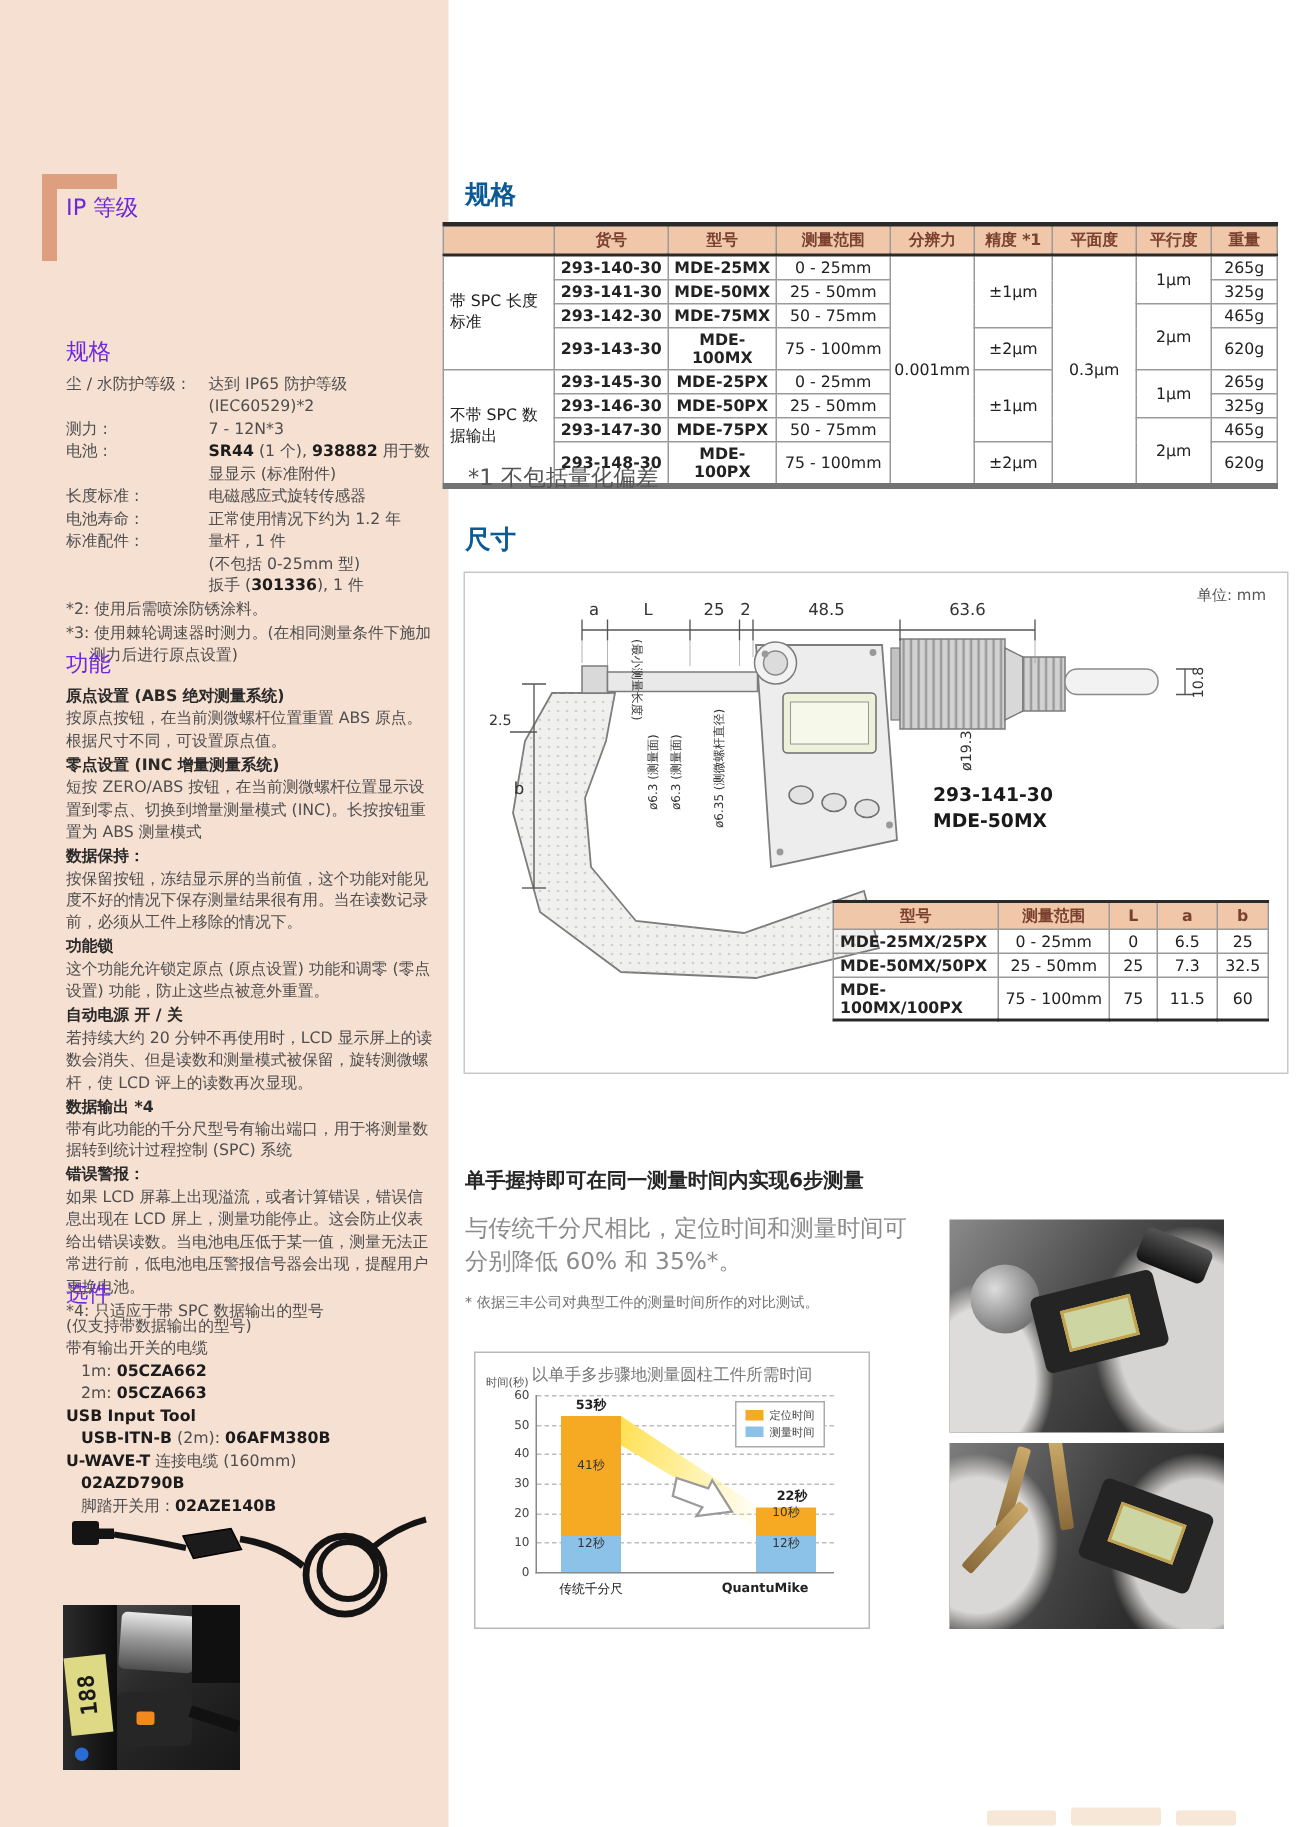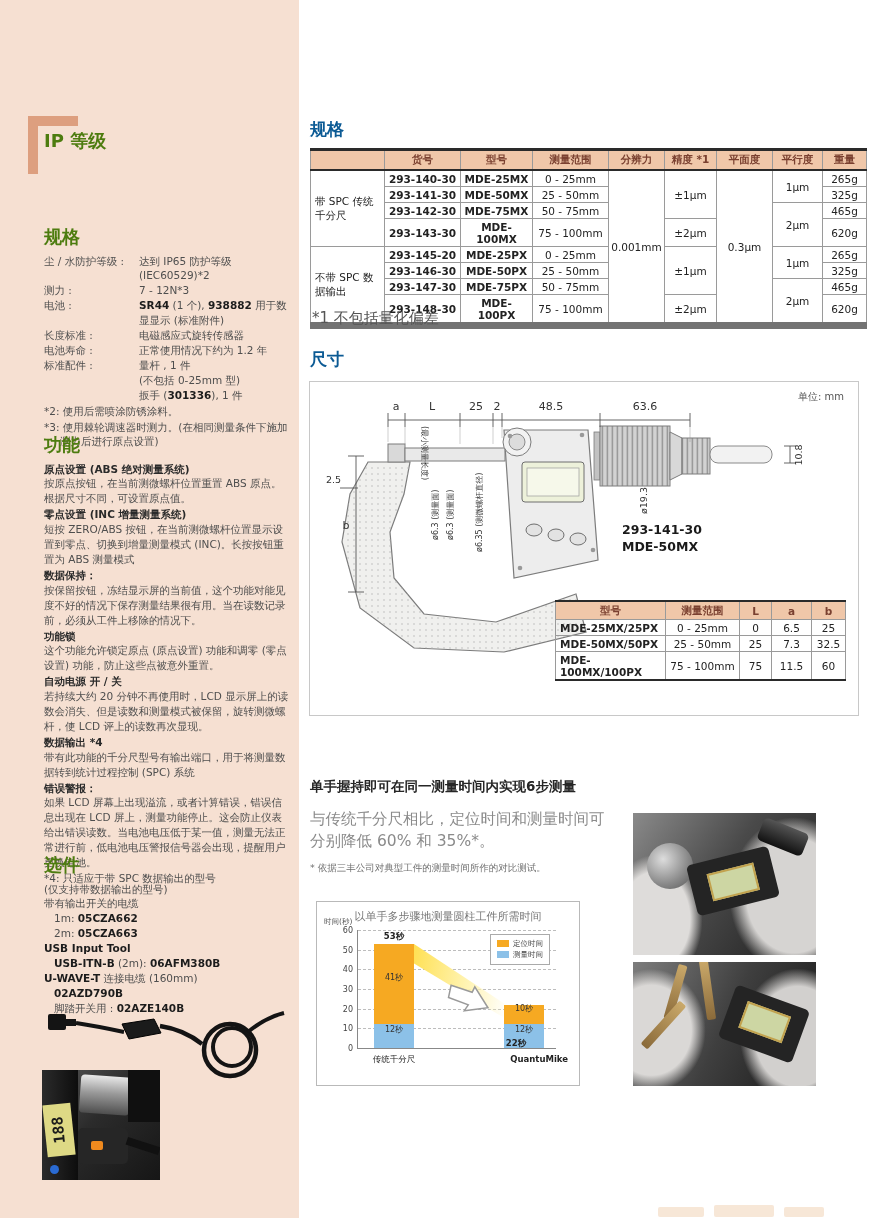--- a/index.html
+++ b/index.html
@@ -3,38 +3,38 @@
 <meta charset="utf-8">
 <style>
   html,body{margin:0;padding:0;background:#fff;}
   #page{position:relative;width:873px;height:1218px;background:#fff;overflow:hidden;
         font-family:"DejaVu Sans",sans-serif;color:#4e4e4e;}
   
   #sidebar{position:absolute;left:0;top:0;width:299px;height:1218px;background:#f6e0d2;}
   .bracket{position:absolute;left:28px;top:116px;width:40px;height:48px;
            border-left:10px solid #dd9f7f;border-top:10px solid #dd9f7f;}
   .sb-sec{position:absolute;left:44px;width:245px;font-size:10.5px;line-height:1.42;}
-  .sb-title{color:#4d7c0f;font-weight:bold;font-size:18px;margin-bottom:4px;}
+  .sb-title{color:#6d28d9;font-weight:normal;font-size:15px;margin-bottom:4px;}
   .ip-entry{display:flex;}
   .ip-label{width:42px;flex:none;}
   .ip-text{flex:1;}
   .sb-row{display:flex;}
   .sb-label{width:95px;flex:none;}
   .sb-val{flex:1;white-space:pre-line;}
   .sb-val b,.opt-line b{color:#1c1c1c;}
   .sb-note{padding-left:16px;text-indent:-16px;margin-top:1px;}
   .func-title{font-weight:bold;color:#2a2a2a;}
   .func-body{margin:0 0 1px 0;}
   .opt-line{}
   
   .sec-title{position:absolute;color:#0b5a94;font-weight:bold;font-size:17px;}
   
-  .spec-table{position:absolute;left:310px;top:148px;border-collapse:collapse;table-layout:fixed;
+  .spec-table{position:absolute;left:295px;top:148px;border-collapse:collapse;table-layout:fixed;
               width:556px;font-size:10.5px;color:#222;background:#fff;
-              border-top:3px solid #2a2a2a;border-bottom:7px solid #737373;padding-left:10px;}
+              border-top:3px solid #2a2a2a;border-bottom:4px solid #737373;padding-left:10px;}
   .spec-table th{background:#f0c7a9;color:#7a4030;font-weight:bold;border:1px solid #9a9a9a;padding:2px 1px;}
   .spec-table thead tr{border-bottom:2px solid #2a2a2a;}
   .spec-table td{border:1px solid #9a9a9a;text-align:center;padding:1.5px 2px;vertical-align:middle;}
   .spec-table td.group{text-align:left;padding-left:4px;line-height:1.3;}
   .spec-table td.code,.spec-table td.model{font-weight:bold;}
   .spec-foot{position:absolute;left:312px;top:309px;font-size:15px;color:#555;}
   
   .diagram-box{position:absolute;left:309px;top:381px;width:548px;height:333px;
                border:1px solid #c8c8c8;background:#fff;}
   .unit-label{position:absolute;right:14px;top:8px;font-size:10px;color:#555;}
@@ -246,21 +246,21 @@
         <th>测量范围</th>
         <th>分辨力</th>
         <th>精度 *1</th>
         <th>平面度</th>
         <th>平行度</th>
         <th>重量</th>
       </tr>
     </thead>
     <tbody>
       <tr>
-        <td class="group" rowspan="4">带 SPC 传统千分尺</td>
+        <td class="group" rowspan="4">带 SPC 长度标准</td>
         <td class="code">293-140-30</td>
         <td class="model">MDE-25MX</td>
         <td>0 - 25mm</td>
         <td rowspan="8">0.001mm</td>
         <td rowspan="3">±1μm</td>
         <td rowspan="8">0.3μm</td>
         <td rowspan="2">1μm</td>
         <td>265g</td>
       </tr>
       <tr>
@@ -278,21 +278,21 @@
       </tr>
       <tr>
         <td class="code">293-143-30</td>
         <td class="model">MDE-100MX</td>
         <td>75 - 100mm</td>
         <td>±2μm</td>
         <td>620g</td>
       </tr>
       <tr>
         <td class="group" rowspan="4">不带 SPC 数据输出</td>
-        <td class="code">293-145-20</td>
+        <td class="code">293-145-30</td>
         <td class="model">MDE-25PX</td>
         <td>0 - 25mm</td>
         <td rowspan="3">±1μm</td>
         <td rowspan="2">1μm</td>
         <td>265g</td>
       </tr>
       <tr>
         <td class="code">293-146-30</td>
         <td class="model">MDE-50PX</td>
         <td>25 - 50mm</td>
@@ -486,22 +486,22 @@
           <div class="seg-label" style="position: absolute; bottom: 59.9167px;">41秒</div>
         </div>
         <div class="total" style="left: 16px; width: 40px; top: 0.766667px; z-index: 2;">53秒</div>
         <div class="xlabel" style="left: -4px;">传统千分尺</div>
         <div class="bar" style="left: 146px; width: 40px; z-index: 2; height: 43.2667px;">
           <div class="seg" style="height: 23.6px; bottom: 0px; background: rgb(140, 193, 232);"></div>
           <div class="seg-label" style="position: absolute; bottom: 7.8px;">12秒</div>
           <div class="seg" style="height: 19.6667px; bottom: 23.6px; background: rgb(246, 169, 34);"></div>
           <div class="seg-label" style="position: absolute; bottom: 29.4333px;">10秒</div>
         </div>
-        <div class="total" style="left: 138px; width: 40px; top: 61.7333px; z-index: 2; margin-top: 46px;">22秒</div>
-        <div class="xlabel" style="left: 130px; font-weight: bold; text-align: right;">QuantuMike</div>
+        <div class="total" style="left: 150px; width: 40px; top: 61.7333px; z-index: 2;">22秒</div>
+        <div class="xlabel" style="left: 112px; font-weight: bold;">QuantuMike</div>
       </div>
   </div>
 
   <div class="photo1">
     <div class="p-part" style="left:14px;top:30px;width:46px;height:46px"></div>
     <div class="p-device" style="left:58px;top:42px;width:84px;height:52px;transform:rotate(-14deg)">
       <div class="p-lcd" style="left:18px;top:13px;width:44px;height:24px"></div>
     </div>
     <div class="p-device" style="left:126px;top:12px;width:48px;height:24px;transform:rotate(22deg);background:linear-gradient(#555,#111)"></div>
   </div>

